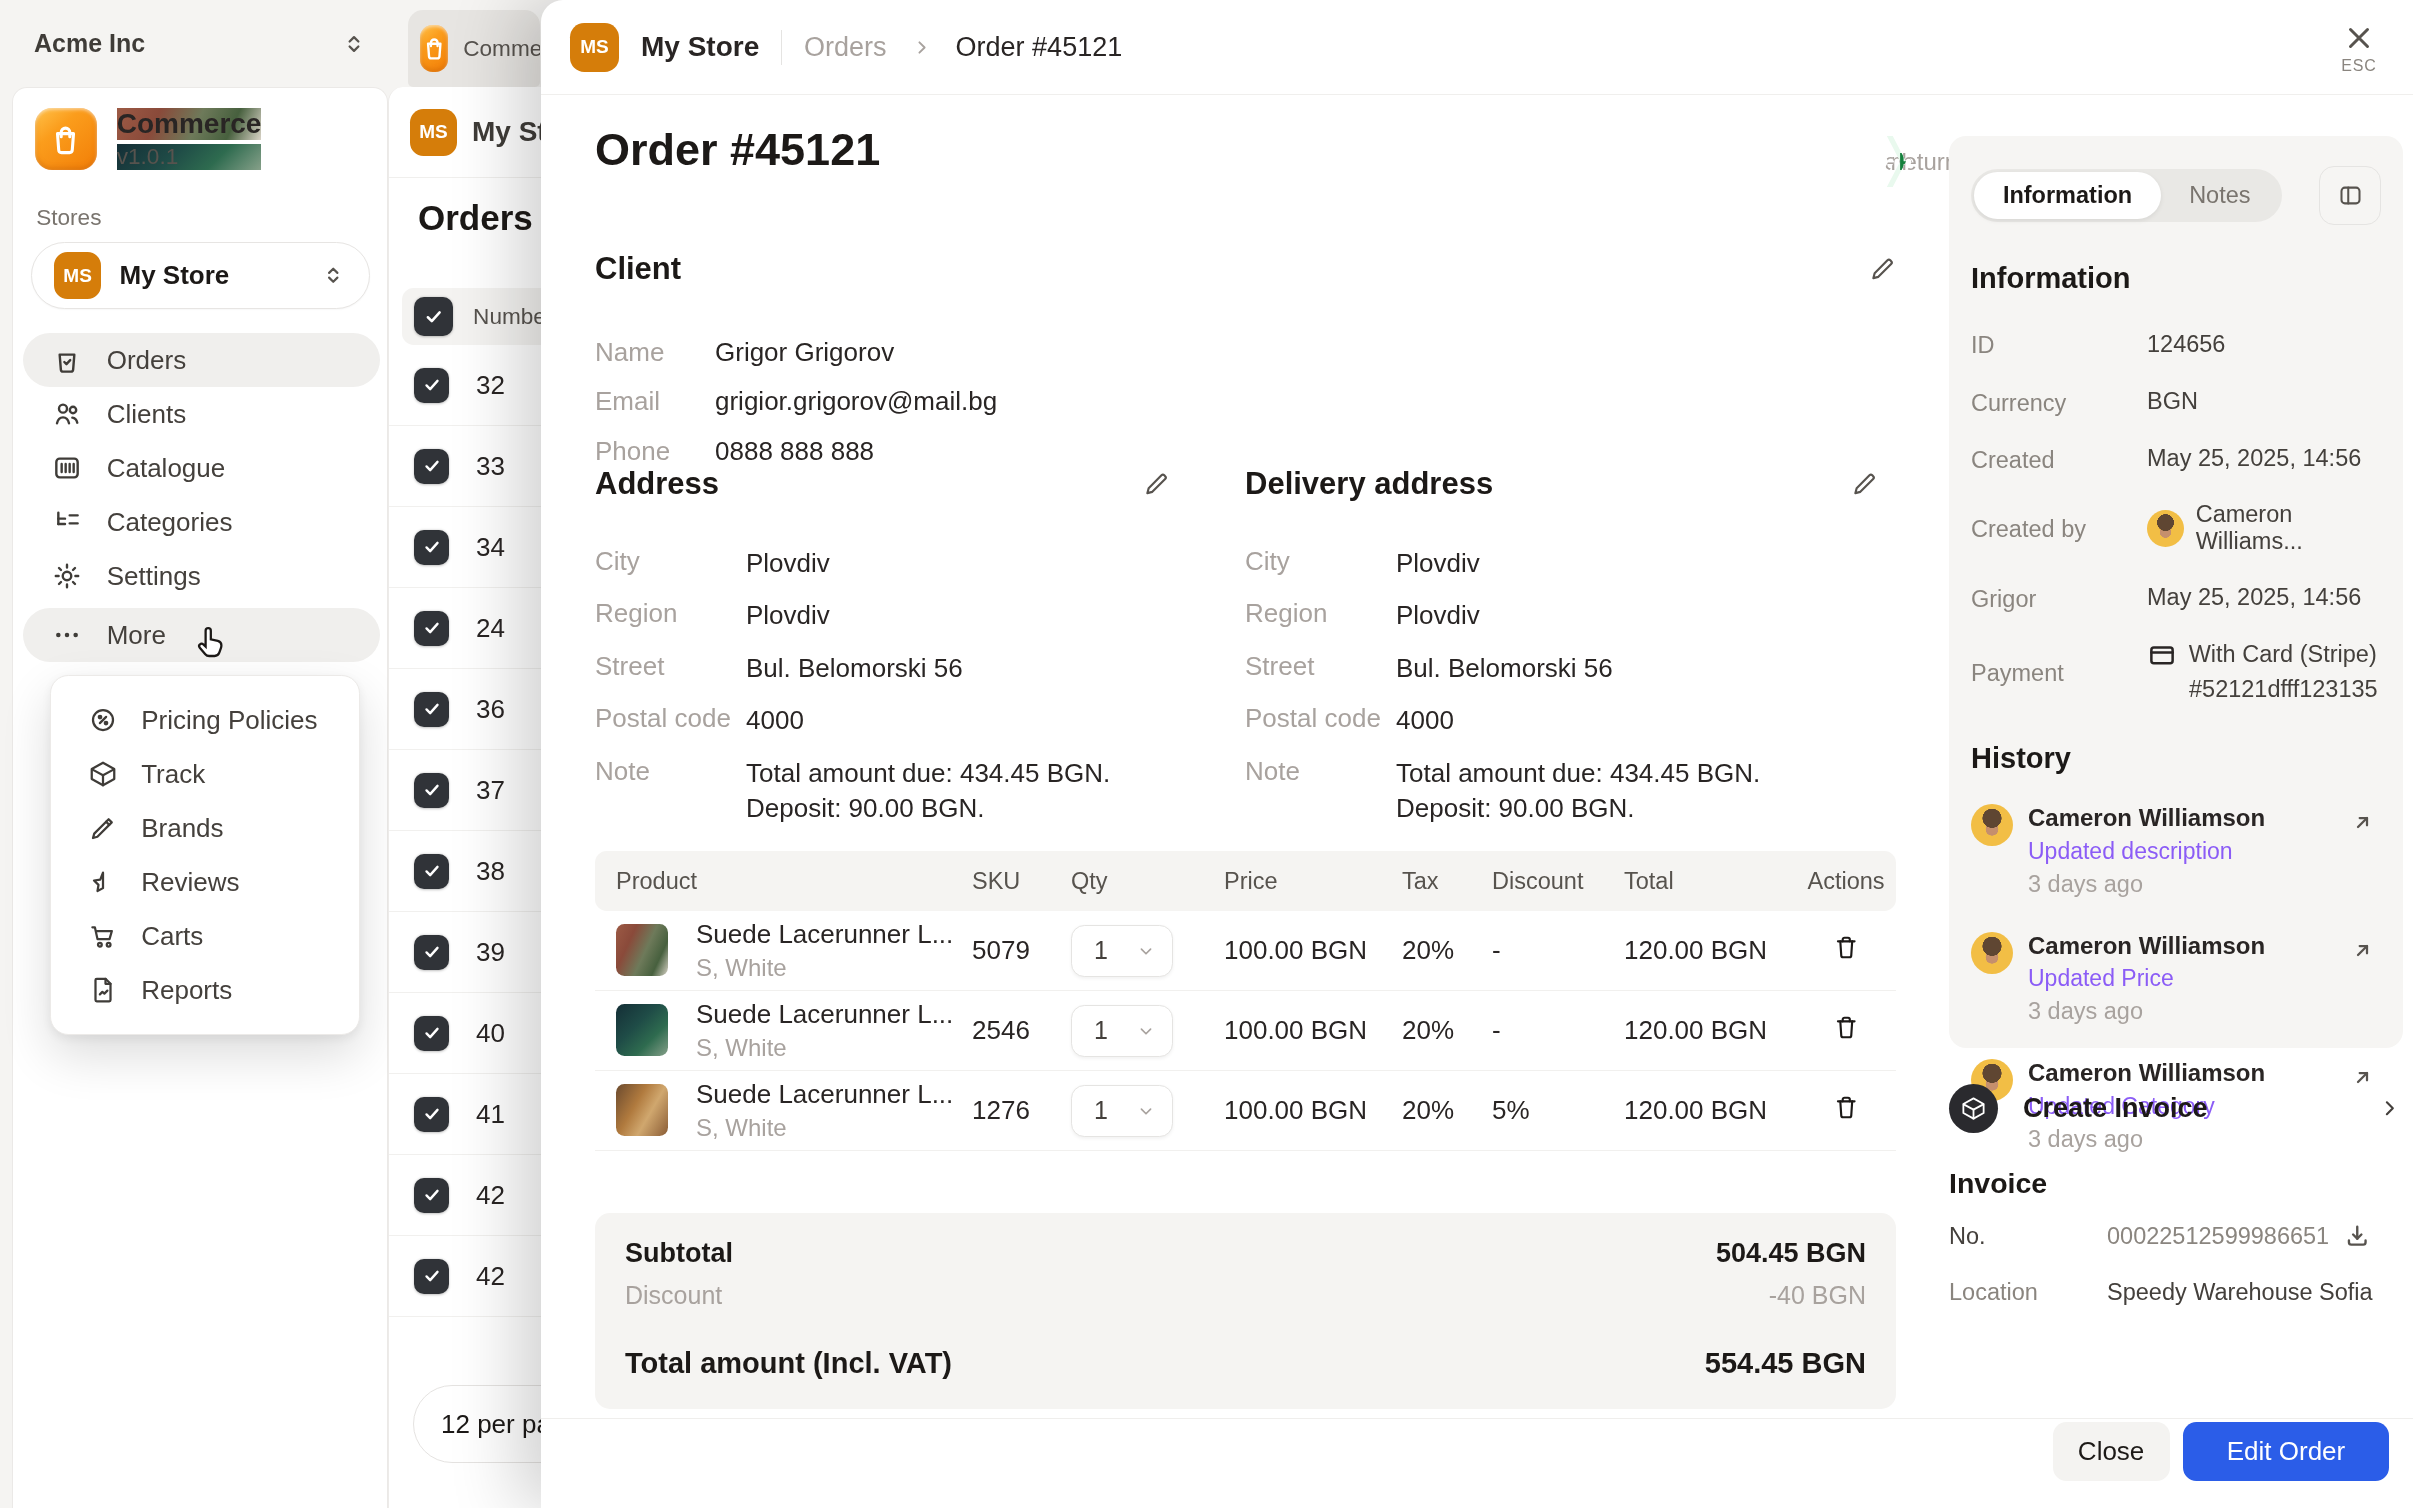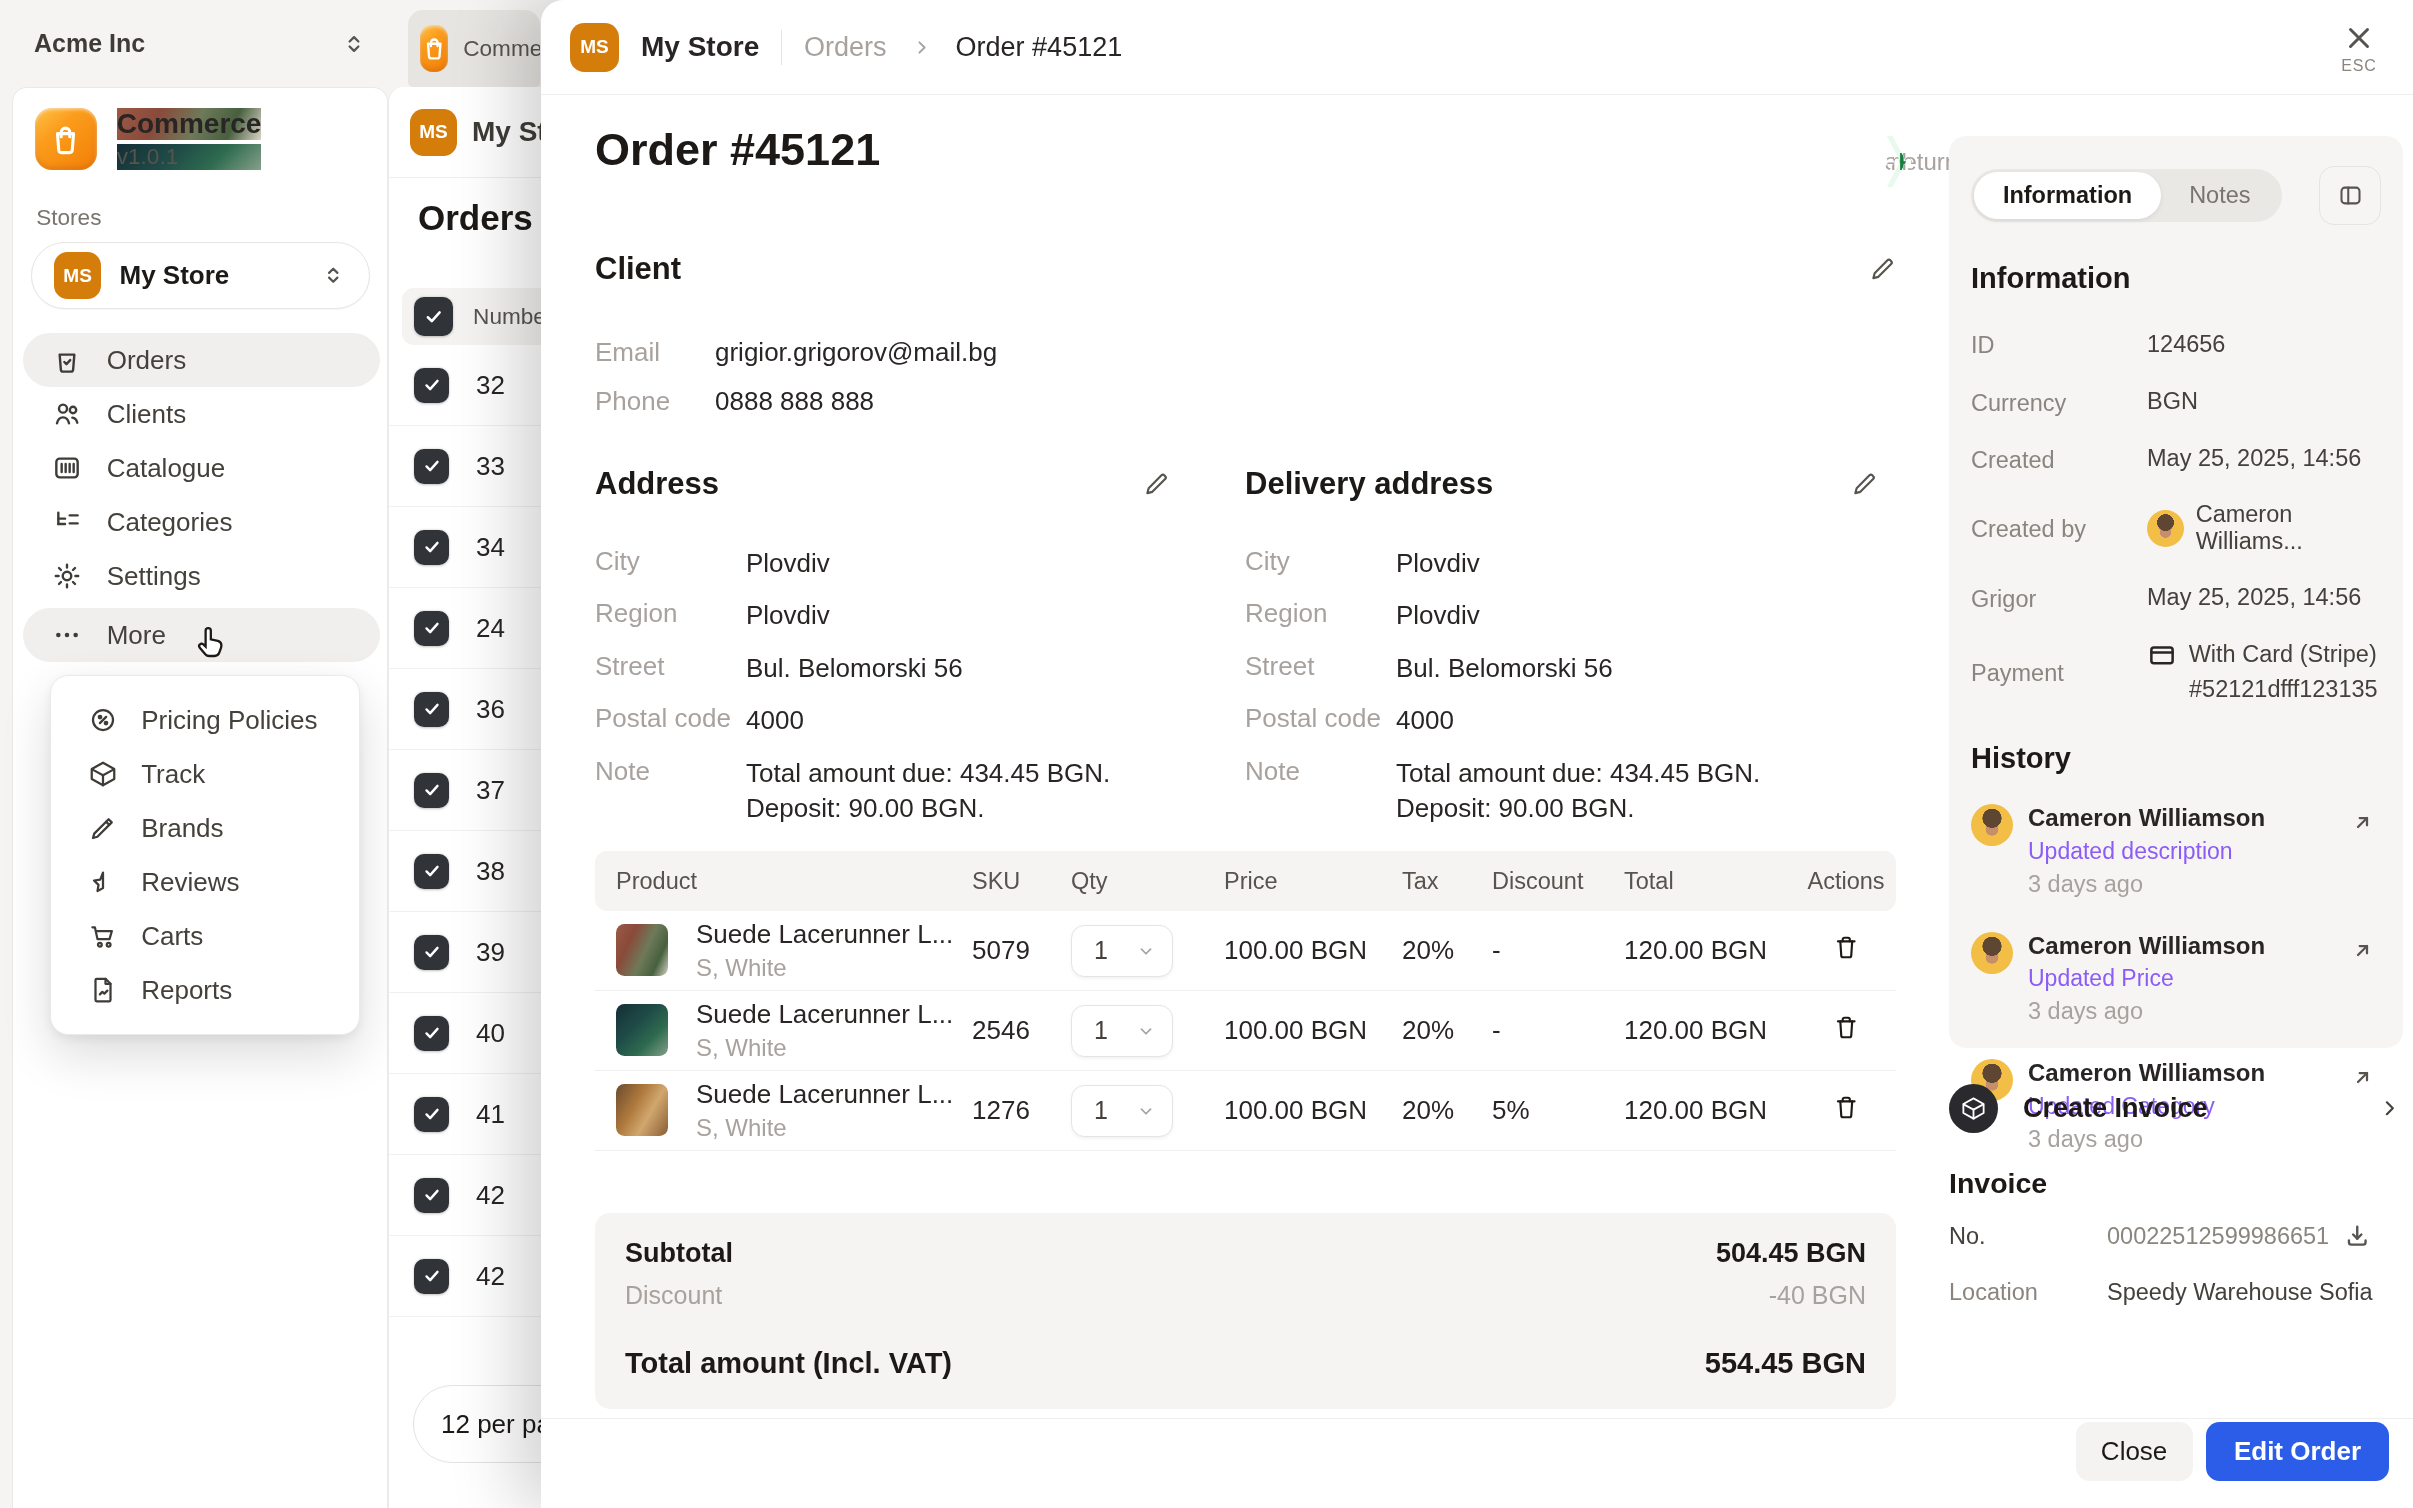--- a/index.html
+++ b/index.html
@@ -114,21 +114,21 @@
   .trow { display:flex; justify-content:space-between; align-items:center; }
   .trow.sub { font-size:27px; font-weight:600; color:#1C1917; }
   .trow.disc { margin-top:11.7px; font-size:25px; color:#A8A29E; }
   .trow.grand { margin-top:37px; font-size:29px; font-weight:700; color:#1C1917; }
 
   
   .ov-footer-line { position:absolute; left:0; top:1418px; width:1873px; height:0.8px; background:#EFEEEC; }
   .ov-footer { position:absolute; left:0; top:1422px; width:1873px; display:flex; justify-content:flex-end; gap:13.4px; padding-right:25px; }
   .btn { height:59px; border-radius:13.4px; display:flex; align-items:center; justify-content:center; font-size:26px; }
   .btn.ghost { width:117px; background:#F4F3F1; color:#1C1917; }
-  .btn.primary { width:183px; background:#2B5DE8; color:#fff; font-weight:700; }
+  .btn.primary { width:206px; background:#2B5DE8; color:#fff; font-weight:400; }
 
   
   .infocard { position:absolute; left:1408px; top:136px; width:454px; height:912px; background:#F6F5F3; border-radius:17px; padding:30px 22px; }
   .tabs-row { display:flex; justify-content:space-between; align-items:center; }
   .tabs { background:#E9E8E5; border-radius:27px; padding:3.4px; display:flex; align-items:center; }
   .tab { height:47px; border-radius:23.5px; display:flex; align-items:center; justify-content:center; font-size:23.5px; padding:0 28.5px; color:#79746E; }
   .tab.active { background:#fff; color:#1C1917; font-weight:600; box-shadow:0 1.7px 5px rgba(0,0,0,.08); }
   .panel-toggle { width:62px; height:59px; border:0.8px solid #E5E4E2; border-radius:15px; display:flex; align-items:center; justify-content:center; color:#57534E; background:#F6F5F3; }
   .info-h { margin-top:37px; font-size:29px; font-weight:700; color:#1C1917; }
   .inforows { margin-top:34px; display:flex; flex-direction:column; gap:27px; }
@@ -478,20 +478,24 @@
     <div class="head">
       <span class="sec-head">Client</span>
       <span class="edit-btn">
           <svg class="ic" width="28.5" height="28.5" viewBox="0 0 24 24">
             <path d="M4.5 19.5l4.2-1.1L19.5 7.6a1.7 1.7 0 0 0 0-2.4l-.7-.7a1.7 1.7 0 0 0-2.4 0L5.6 15.3 4.5 19.5z"></path>
           </svg>
         </span>
     </div>
     <div class="client-rows">
       <div class="fieldrow">
+          <span class="fl">Name</span>
+          <span class="fv">Grigor Grigorov</span>
+        </div>
+      <div class="fieldrow">
           <span class="fl">Email</span>
           <span class="fv">grigior.grigorov@mail.bg</span>
         </div>
       <div class="fieldrow">
           <span class="fl">Phone</span>
           <span class="fv">0888 888 888</span>
         </div>
     </div>
   </div>
 

